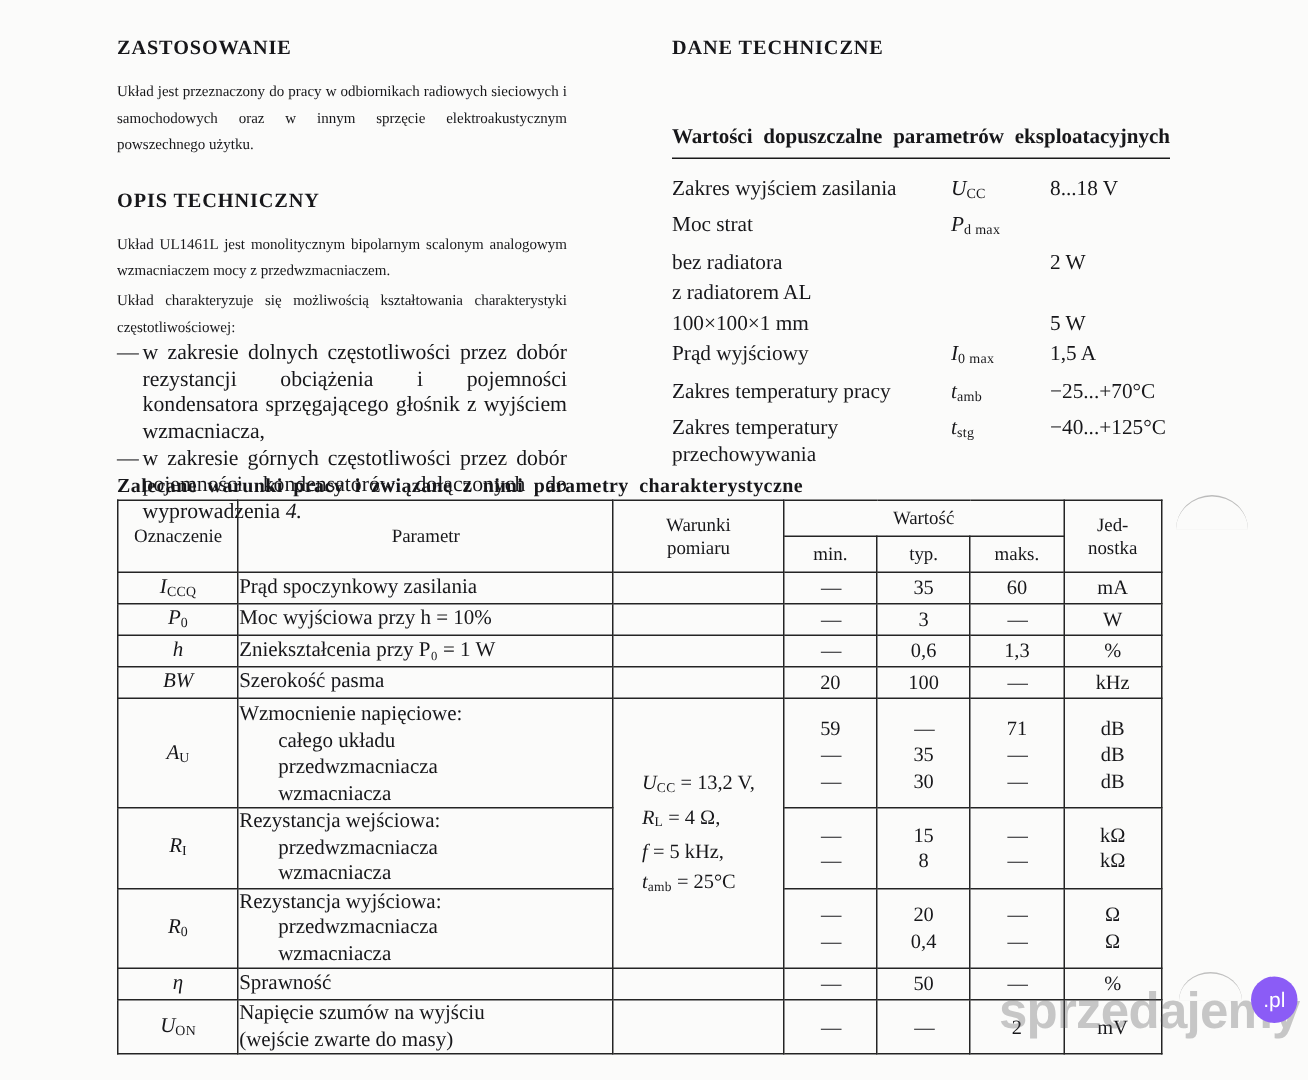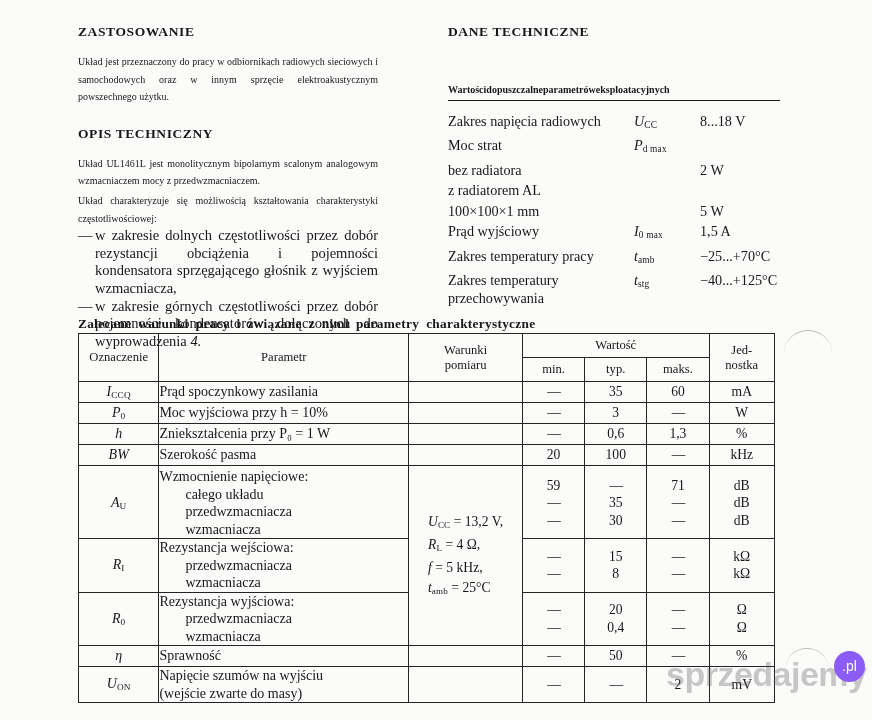--- a/index.html
+++ b/index.html
@@ -64,25 +64,26 @@
   }
   ul.dashlist li .dash {
     position: absolute;
     left: 0; top: 0;
   }
   i.it { font-style: italic; }
 
   
   .wart-title {
     font-weight: bold;
-    font-size: 10px;
+    font-size: 14px;
     margin-top: 44px;
     padding-bottom: 5px;
     border-bottom: 1.4px solid #1a1a1a;
     display: flex;
+    justify-content: space-between;
     width: 332px;
   }
   .spec-table {
     border-collapse: collapse;
     margin-top: 10px;
     width: 332px;
     font-size: 14.2px;
   }
   .spec-table td {
     padding: 1.5px 0;
@@ -256,21 +257,21 @@
     <div class="wart-title">
       <span>Wartości</span>
       <span>dopuszczalne</span>
       <span>parametrów</span>
       <span>eksploatacyjnych</span>
     </div>
 
     <table class="spec-table">
       <tbody id="ratings-body">
           <tr>
-            <td class="c-name">Zakres napięcia radiowych</td>
+            <td class="c-name">Zakres wyjściem zasilania</td>
             <td class="c-sym"><span>U</span><sub>CC</sub></td>
             <td class="c-val">8...18 V</td>
           </tr>
           <tr>
             <td class="c-name">Moc strat</td>
             <td class="c-sym"><span>P</span><sub>d max</sub></td>
             <td class="c-val"></td>
           </tr>
           <tr>
             <td class="c-name indent1">bez radiatora</td>

